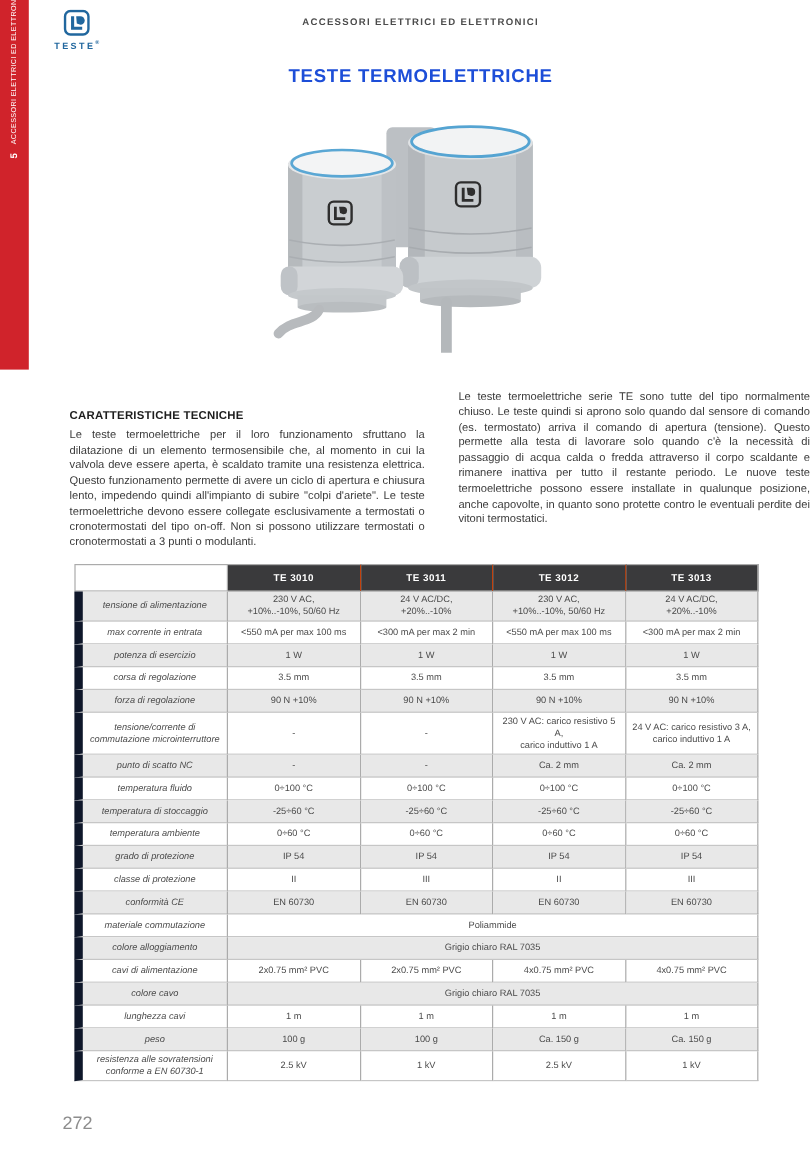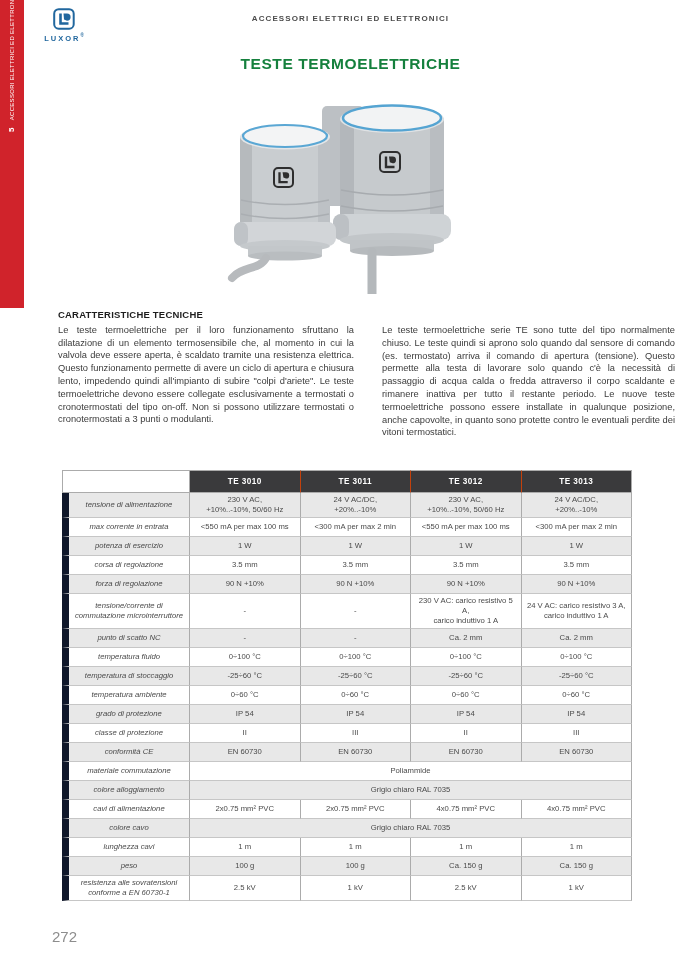--- a/index.html
+++ b/index.html
@@ -22,28 +22,28 @@
   .logo svg { display:block; margin:0 auto; }
   .logo .brand { color:var(--brand,#21679e); font-size:7.5px; font-weight:bold; letter-spacing:2px; margin-top:1px; position:relative; }
   .logo .brand sup { font-size:4.5px; letter-spacing:0; }
 
   .category {
     position:absolute; left:24px; right:0; top:14px; text-align:center;
     font-size:8px; font-weight:bold; letter-spacing:1.1px; color:#4c4c4c;
   }
   .title {
     position:absolute; left:24px; right:0; top:55px; text-align:center;
-    font-size:15.5px; font-weight:bold; letter-spacing:.6px; color:#15803d;
+    font-size:15.5px; font-weight:bold; letter-spacing:.6px; color:#1d4ed8;
   }
 
   .photo { position:absolute; left:222px; top:94px; width:244px; height:200px; }
 
   
   .col { position:absolute; top:309px; font-size:9.3px; line-height:12.8px; text-align:justify; color:#3b3b3b; }
-  .col.left  { left:58px;  width:296px; }
+  .col.left  { left:58px;  width:296px;margin-top:32px; }
   .col.right { left:358px; width:293px;margin-left:24px; }
   .col h3 { margin:0 0 2px 0; font-size:9.5px; letter-spacing:.2px; color:#1d1d1d; }
   .col.right p { margin-top:15px; }
   .col p { margin:0; }
 
   
   .spec-table { position:absolute; left:62px; top:470px; width:570px; font-size:7.7px; color:#4a4a4a; }
   .tr, .thead { display:grid; grid-template-columns:128px repeat(4,1fr); }
   .th {
     background:var(--thead,#3a3a3c); color:#fff; font-weight:bold; font-size:8.2px; letter-spacing:.4px;
@@ -71,21 +71,21 @@
   <div class="redbar">
     <div class="redbar-text"><span class="num">5</span><span>ACCESSORI ELETTRICI ED ELETTRONICI</span></div>
   </div>
 
   <div class="logo">
     <svg width="26" height="24" viewBox="0 0 26 24">
       <rect x="3.2" y="1.2" width="19.5" height="19.5" rx="4.5" fill="none" stroke="#21679e" stroke-width="2"></rect>
       <path d="M9.5 5.5 v10 h8" fill="none" stroke="#21679e" stroke-width="2.6"></path>
       <path d="M12.5 5.5 h3.5 a3.6 3.6 0 0 1 0 7.2 l-3 -1.2 z" fill="#21679e"></path>
     </svg>
-    <div class="brand"><span>LUXOR</span><sup>®</sup></div>
+    <div class="brand"><span>TESTE</span><sup>®</sup></div>
   </div>
 
   <div class="category">ACCESSORI ELETTRICI ED ELETTRONICI</div>
   <div class="title">TESTE TERMOELETTRICHE</div>
 
   <div class="photo">
     <svg width="244" height="200" viewBox="0 0 244 200">
 
       <g>
         <rect x="100" y="12" width="42" height="100" rx="5" fill="#bcc0c4"></rect>

